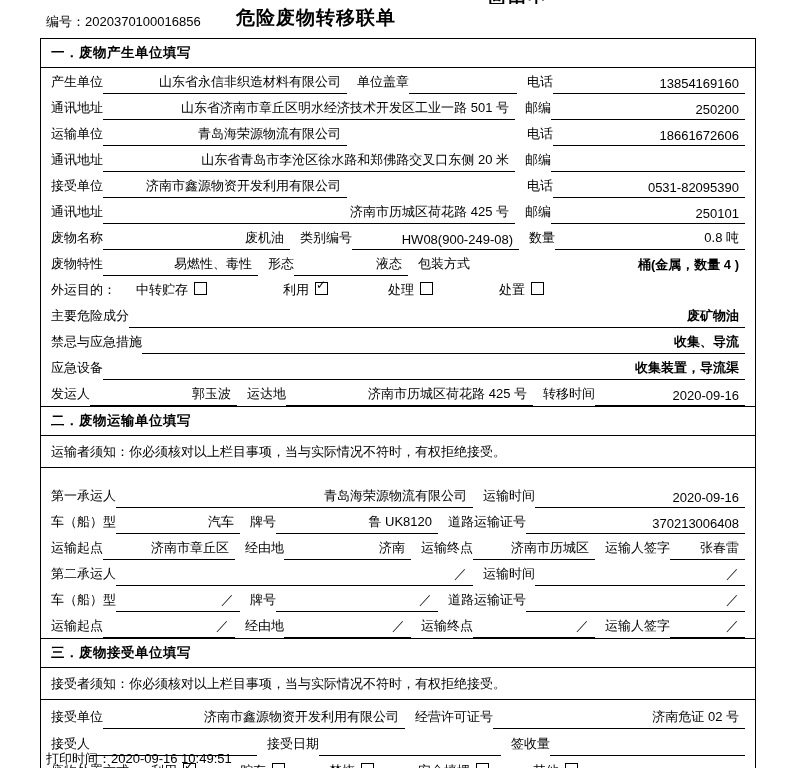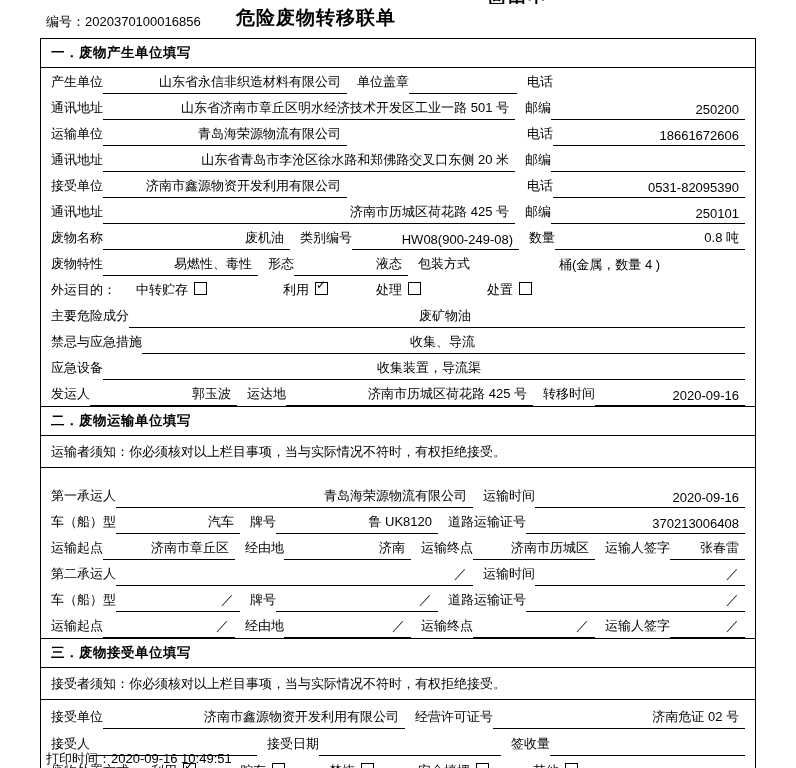--- a/index.html
+++ b/index.html
@@ -85,21 +85,21 @@
     font-size: 13px;
   }
   .val {
     border-bottom: 1px solid #000;
     padding: 0 6px 2px 6px;
     white-space: nowrap;
     font-size: 13px;
     text-align: right;
     overflow: hidden;
   }
-  .val.left { text-align: center; }
+  .val.left { text-align: right; font-weight: bold; }
   .sp { width: 10px; flex: none; }
   .flexfill { flex: 1 1 auto; }
   .note {
     padding: 7px 10px 6px 10px;
     font-size: 13px;
     border-bottom: 1px solid #000;
   }
   .cb {
     display: inline-block;
     width: 11px;
@@ -149,20 +149,21 @@
     <div class="sect-head">一．废物产生单位填写</div>
 
     <div class="row">
       <span class="lbl">产生单位</span>
       <span class="val" style="width:232px">山东省永信非织造材料有限公司</span>
       <span class="sp"></span>
       <span class="lbl">单位盖章</span>
       <span class="val" style="width:96px"></span>
       <span class="sp"></span>
       <span class="lbl">电话</span>
+      <span class="val flexfill">13854169160</span>
     </div>
 
     <div class="row">
       <span class="lbl">通讯地址</span>
       <span class="val" style="width:400px">山东省济南市章丘区明水经济技术开发区工业一路 501 号</span>
       <span class="sp"></span>
       <span class="lbl">邮编</span>
       <span class="val flexfill">250200</span>
     </div>
 
@@ -227,21 +228,21 @@
     </div>
 
     <div class="row">
       <span class="lbl">外运目的：</span>
       <span class="opt" style="margin-left:20px">
         <span>中转贮存</span><span class="cb"></span>
       </span>
       <span class="opt" style="margin-left:76px">
         <span>利用</span><span class="cb checked"></span>
       </span>
-      <span class="opt" style="margin-left:48px">
+      <span class="opt" style="margin-left:60px">
         <span>处理</span><span class="cb"></span>
       </span>
       <span class="opt" style="margin-left:66px">
         <span>处置</span><span class="cb"></span>
       </span>
     </div>
 
     <div class="row">
       <span class="lbl">主要危险成分</span>
       <span class="val flexfill left" style="padding-left:22px">废矿物油</span>

